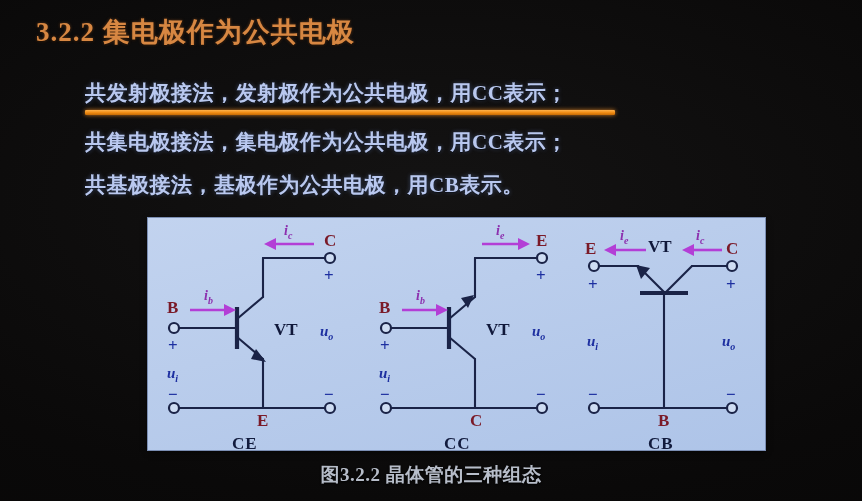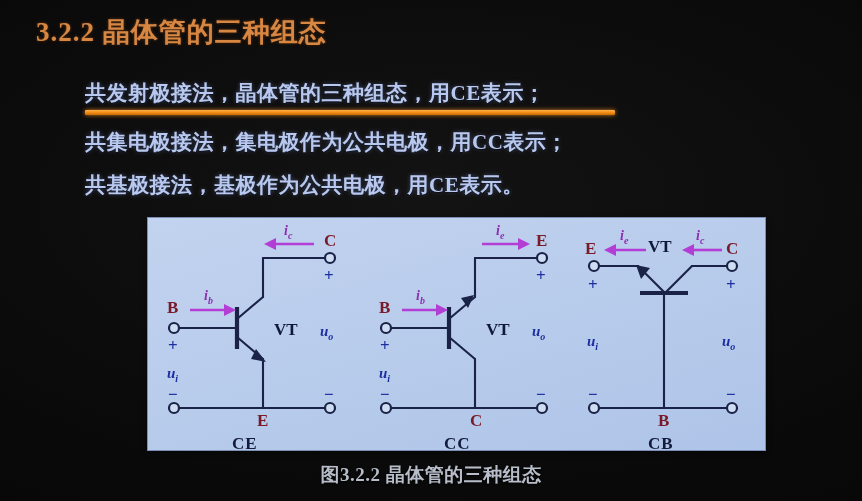--- a/index.html
+++ b/index.html
@@ -81,26 +81,26 @@
   .arw{stroke:#b33ed6;stroke-width:2.6;fill:none;}
   .arwh{fill:#b33ed6;}
 </style>
 </head>
 <body>
 
 <div class="bg-vignette"></div>
 
 <div class="slide">
 
-  <div class="title">3.2.2 晶体管的三种组态</div>
-
-  <div class="line l1">共发射极接法，晶体管的三种组态，用CE表示；</div>
+  <div class="title">3.2.2 集电极作为公共电极</div>
+
+  <div class="line l1">共发射极接法，发射极作为公共电极，用CC表示；</div>
   <div class="underline"></div>
   <div class="line l2">共集电极接法，集电极作为公共电极，用CC表示；</div>
-  <div class="line l3">共基极接法，基极作为公共电极，用CE表示。</div>
+  <div class="line l3">共基极接法，基极作为公共电极，用CB表示。</div>
 
   <div class="panel">
     <svg width="617" height="232" viewBox="0 0 617 232" xmlns="http://www.w3.org/2000/svg">
 
       <g>
 
         <line class="wire" x1="30" y1="110" x2="88" y2="110"></line>
         <circle class="node" cx="26" cy="110" r="5"></circle>
 
         <line class="bar" x1="89" y1="89" x2="89" y2="131"></line>

